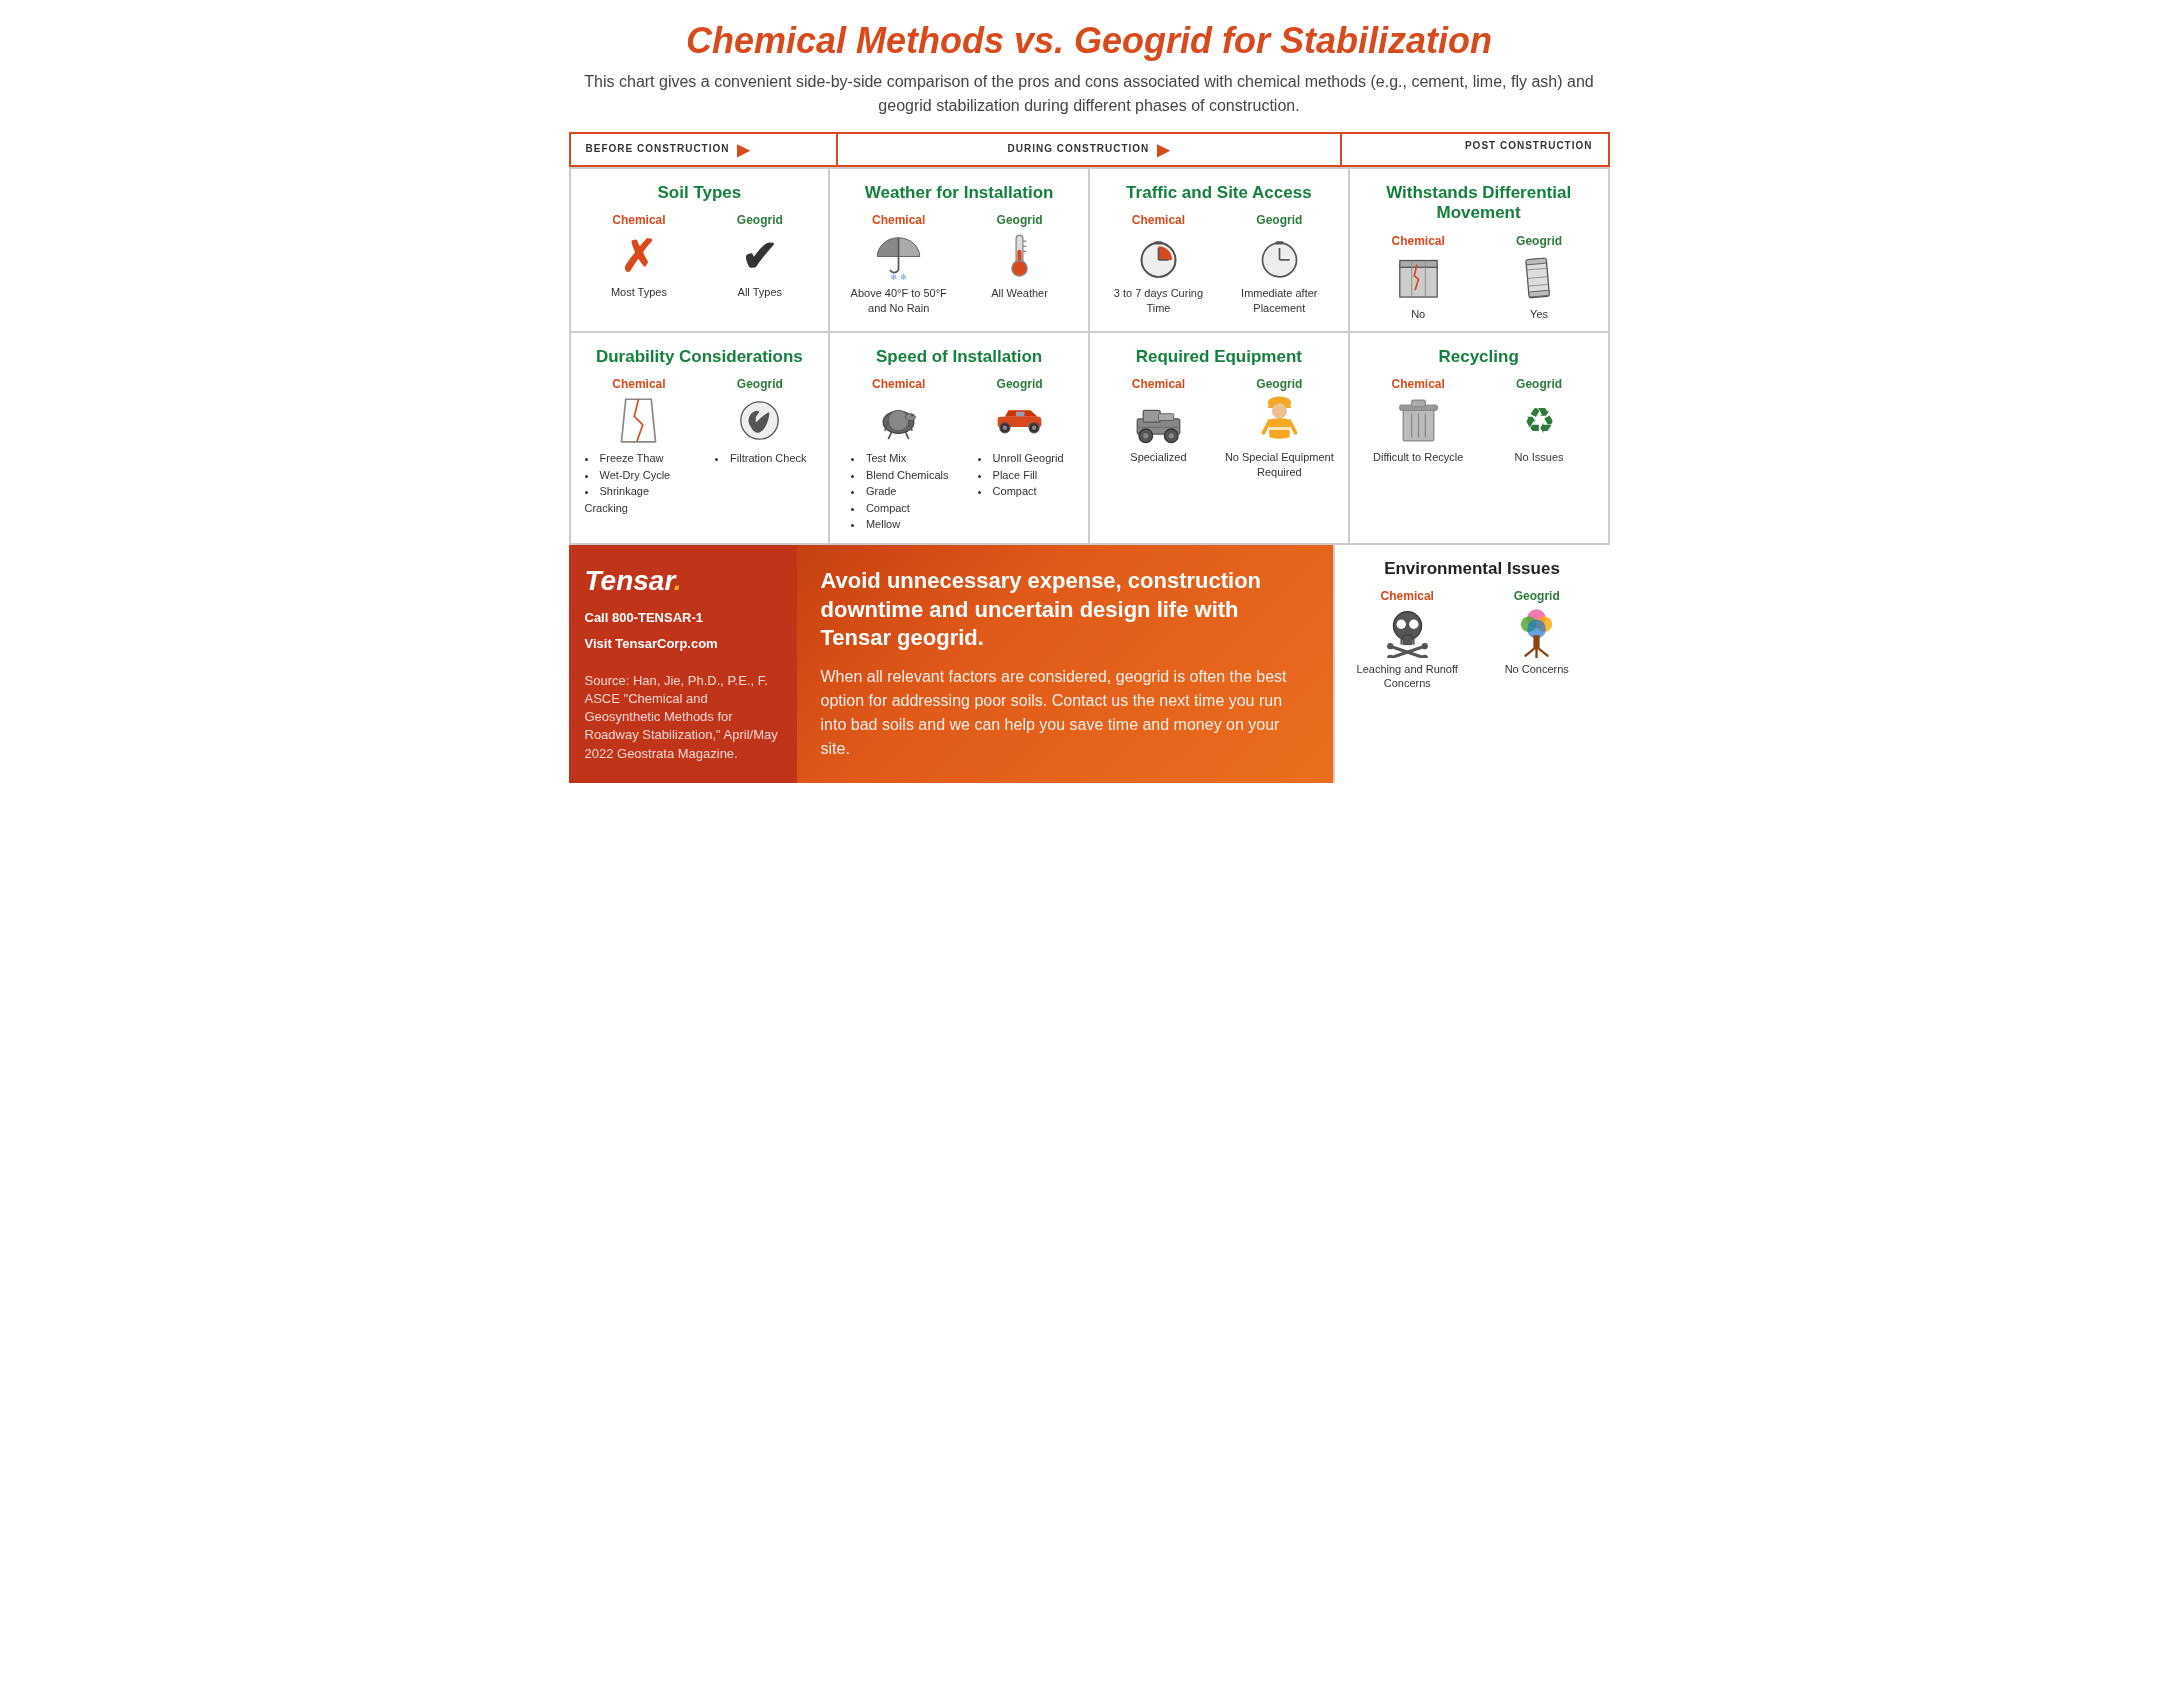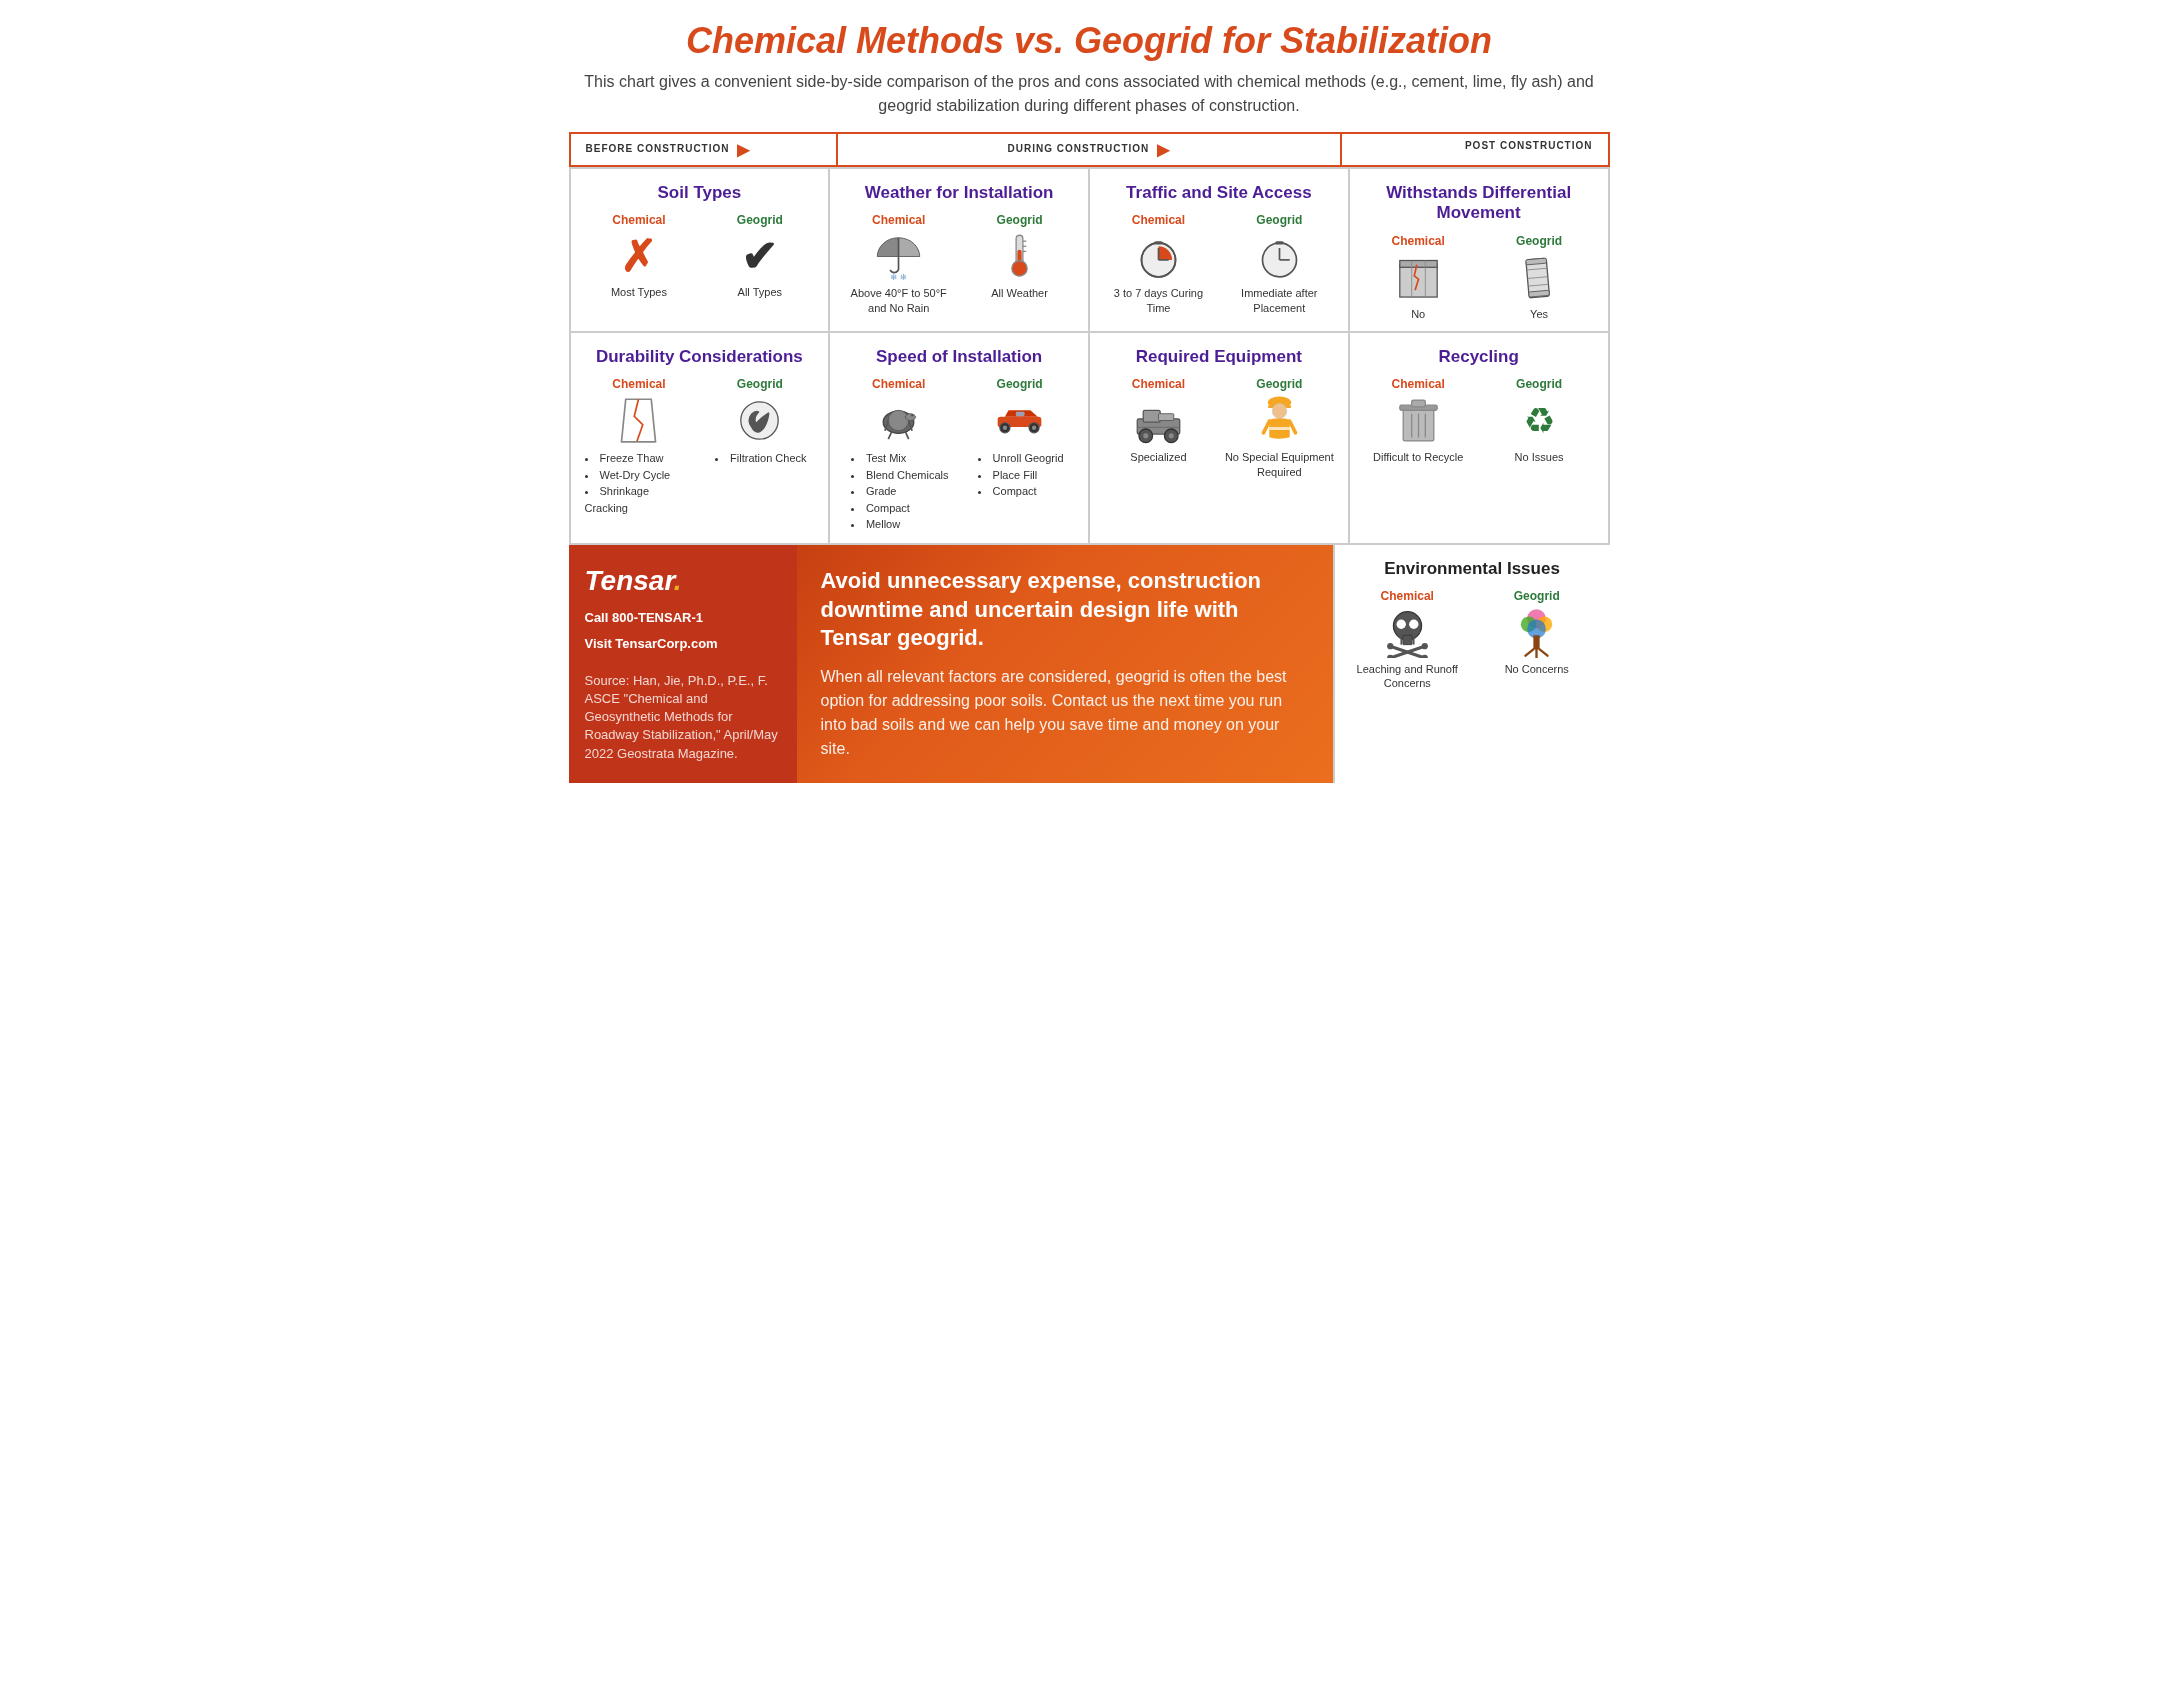--- a/index.html
+++ b/index.html
@@ -67,21 +67,21 @@
     }
     .grid-cell {
       border-right: 2px solid #ccc;
       border-top: 2px solid #ccc;
       padding: 14px 12px 10px;
       background: #fff;
     }
     .cell-title {
       font-size: 17px;
       font-weight: 900;
-      color: #4c1d95;
+      color: #15803d;
       margin-bottom: 10px;
       text-align: center;
       line-height: 1.2;
     }
     .two-col {
       display: flex;
       gap: 8px;
       justify-content: space-around;
     }
     .col-item {

